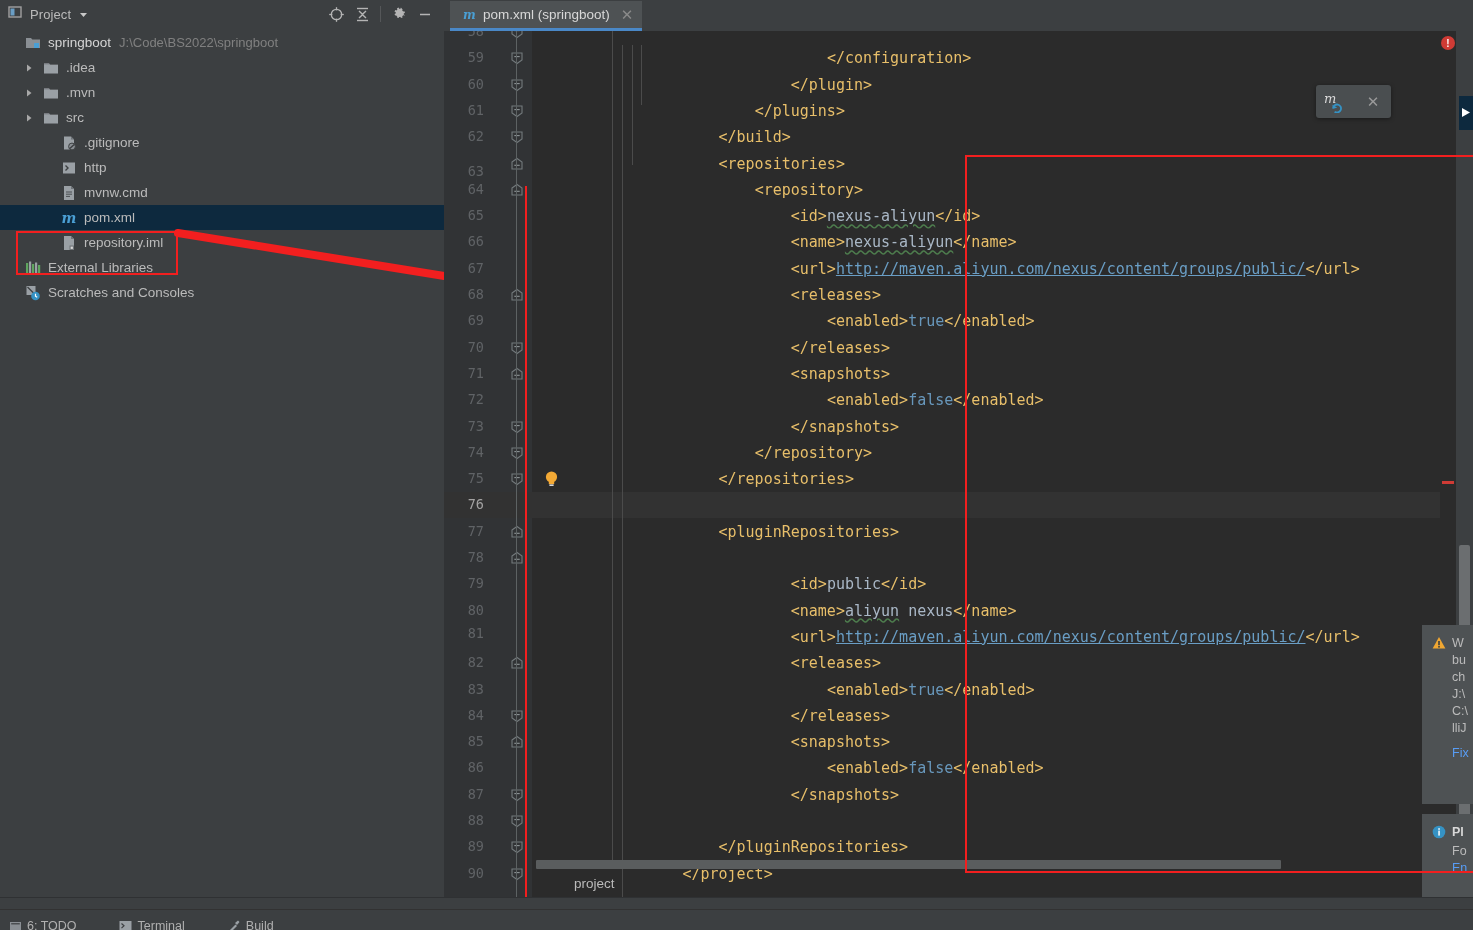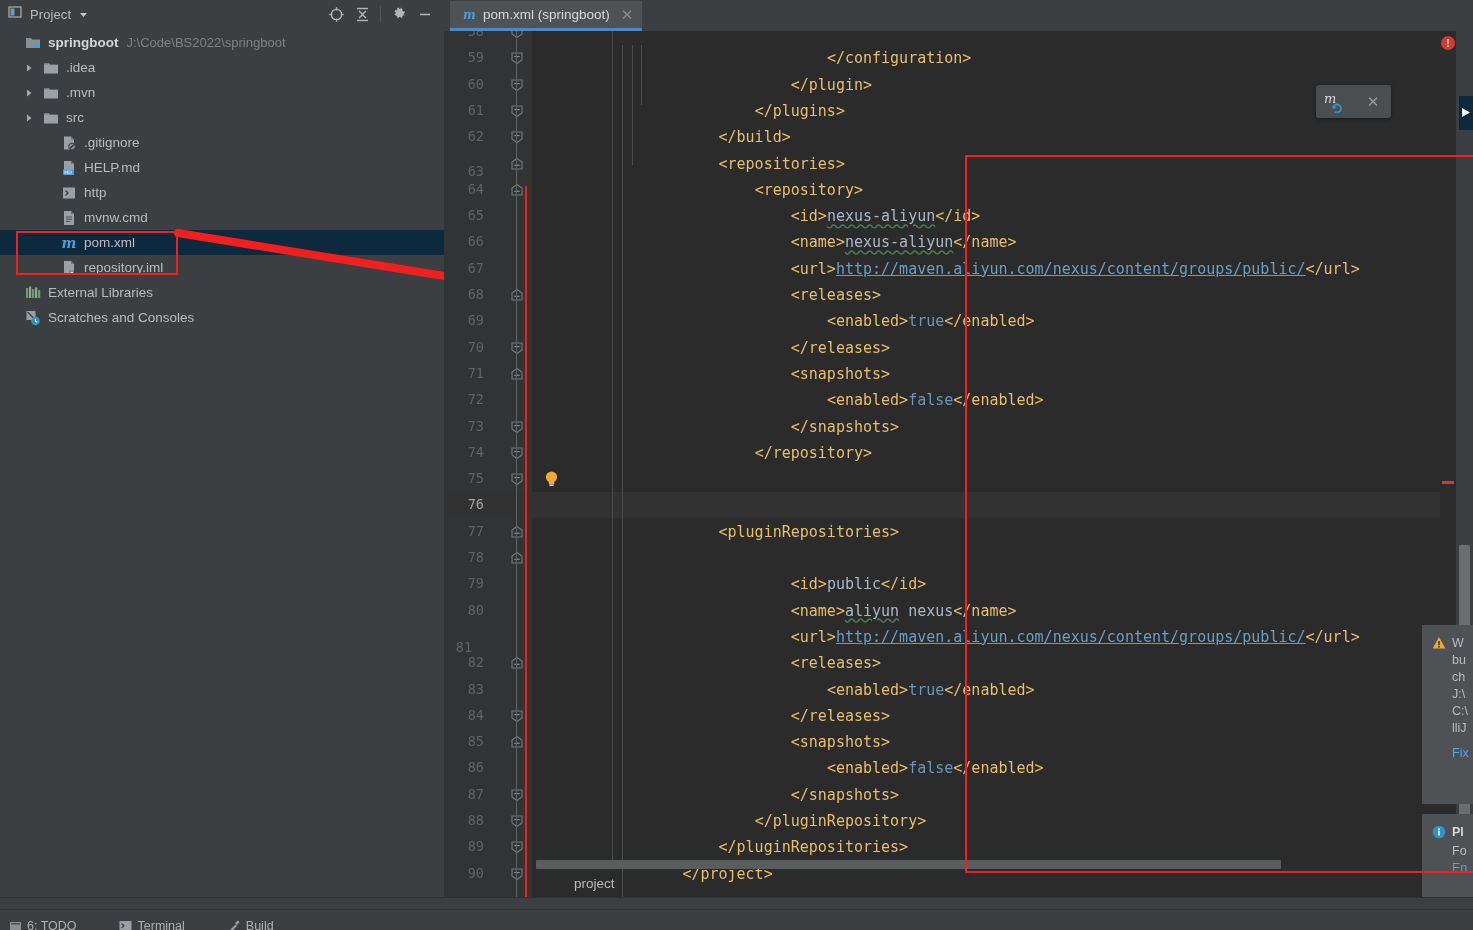--- a/index.html
+++ b/index.html
@@ -15,21 +15,21 @@
   .panel-header .spacer { flex:1; }
   .hdr-ico { width:26px; height:26px; display:flex; align-items:center; justify-content:center; }
   .vsep { width:1px; height:16px; background:#555759; margin:0 5px; }
 
   .tree { position:absolute; left:0; top:28px; right:0; bottom:0; background:#3c3f41; padding-top:2px; font-size:13.5px; }
   .trow { height:25px; display:flex; align-items:center; position:relative; white-space:nowrap; }
   .trow .arrow { width:22px; display:flex; align-items:center; justify-content:center; }
   .trow .ind { display:inline-block; }
   .trow .ico { width:22px; display:flex; align-items:center; justify-content:center; flex:0 0 22px; }
   .trow .lbl { color:#bbbbbb; padding-left:4px; }
-  .trow .lbl.bold { font-weight:bold; color:#d5d5d5; }
+  .trow .lbl.bold { font-weight:normal; color:#d5d5d5; }
   .trow .path { color:#808080; font-size:13px; padding-left:8px; }
   .trow.selected { background:#0d293e; }
 
   
   .editor-wrap { position:absolute; left:444px; top:0; right:0; bottom:33px; background:#2b2b2b; }
   .tabbar { position:absolute; left:0; top:0; right:0; height:31px; background:#3c3f41; }
   .tab { position:absolute; left:6px; top:1px; height:30px; background:#4e5254; display:flex; align-items:center; padding:0 6px 0 10px; border-bottom:3px solid #4a88c7; }
   .tab .tab-ico { width:18px; display:flex; align-items:center; justify-content:center; }
   .tab .tab-lbl { font-size:13.5px; color:#d8d8d8; padding:0 8px 0 5px; }
   .tab .tab-close { font-size:15px; color:#8a8a8a; padding:0 3px; line-height:1; }
@@ -223,33 +223,20 @@
               <circle cx="11" cy="11.5" r="3.4" fill="#8a8f94" stroke="#3c3f41" stroke-width="1"></circle>
               <line x1="8.8" y1="13.6" x2="13.2" y2="9.4" stroke="#3c3f41" stroke-width="1.4"></line>
             </svg>
           </span>
           <span class="lbl">.gitignore</span>
         </div>
         <div class="trow">
           <span class="ind" style="width: 36px;"></span>
           <span class="arrow"></span>
           <span class="ico">
-            <svg width="16" height="16" viewBox="0 0 16 16">
-              <path d="M3 1h7l3 3v11H3z" fill="#9aa0a5"></path>
-              <path d="M10 1l3 3h-3z" fill="#6f7478"></path>
-              <rect x="2" y="9.5" width="11" height="5.2" fill="#4a9fd4"></rect>
-              <text x="3.2" y="13.8" font-family="DejaVu Sans, sans-serif" font-size="4.6" fill="#ffffff">MD</text>
-            </svg>
-          </span>
-          <span class="lbl">HELP.md</span>
-        </div>
-        <div class="trow">
-          <span class="ind" style="width: 36px;"></span>
-          <span class="arrow"></span>
-          <span class="ico">
             <svg width="16" height="14" viewBox="0 0 16 14">
               <rect x="2" y="1.5" width="12" height="11" fill="#9aa0a5"></rect>
               <path d="M4.5 4.5 L7 7 L4.5 9.5" fill="none" stroke="#3c3f41" stroke-width="1.4"></path>
             </svg>
           </span>
           <span class="lbl">http</span>
         </div>
         <div class="trow">
           <span class="ind" style="width: 36px;"></span>
           <span class="arrow"></span>
@@ -417,21 +404,21 @@
               <path d="M2 5 L7 1.5 L12 5 V12 H2 Z" fill="none" stroke="#737a7c" stroke-width="1.1"></path>
               <line x1="4.3" y1="8.3" x2="9.7" y2="8.3" stroke="#8e9597" stroke-width="1.1"></line>
             </svg></div>
           <div class="lineno" style="top: 518px;">78</div>
           <div class="foldmark" style="top: 520px;"><svg width="14" height="14" viewBox="0 0 14 14">
               <path d="M2 5 L7 1.5 L12 5 V12 H2 Z" fill="none" stroke="#737a7c" stroke-width="1.1"></path>
               <line x1="4.3" y1="8.3" x2="9.7" y2="8.3" stroke="#8e9597" stroke-width="1.1"></line>
             </svg></div>
           <div class="lineno" style="top: 544.3px;">79</div>
           <div class="lineno" style="top: 570.6px;">80</div>
-          <div class="lineno" style="top: 608px; text-align: center;">81</div>
+          <div class="lineno" style="top: 594px;">81</div>
           <div class="lineno" style="top: 623.2px;">82</div>
           <div class="foldmark" style="top: 625.2px;"><svg width="14" height="14" viewBox="0 0 14 14">
               <path d="M2 5 L7 1.5 L12 5 V12 H2 Z" fill="none" stroke="#737a7c" stroke-width="1.1"></path>
               <line x1="4.3" y1="8.3" x2="9.7" y2="8.3" stroke="#8e9597" stroke-width="1.1"></line>
             </svg></div>
           <div class="lineno" style="top: 649.5px;">83</div>
           <div class="lineno" style="top: 675.8px;">84</div>
           <div class="foldmark" style="top: 677.8px;"><svg width="14" height="14" viewBox="0 0 14 14">
               <path d="M2 2 H12 V9 L7 12.5 L2 9 Z" fill="none" stroke="#737a7c" stroke-width="1.1"></path>
               <line x1="4.3" y1="5.6" x2="9.7" y2="5.6" stroke="#8e9597" stroke-width="1.1"></line>
@@ -474,33 +461,33 @@
           <div class="cl" style="top: 172.1px;"><span style="padding-left:42px;">                        <span class="t">&lt;id&gt;</span><span class="val wavy">nexus-aliyun</span><span class="t">&lt;/id&gt;</span></span></div>
           <div class="cl" style="top: 198.4px;"><span style="padding-left:42px;">                        <span class="t">&lt;name&gt;</span><span class="val wavy">nexus-aliyun</span><span class="t">&lt;/name&gt;</span></span></div>
           <div class="cl" style="top: 224.7px;"><span style="padding-left:42px;">                        <span class="t">&lt;url&gt;</span><span class="url">http://maven.aliyun.com/nexus/content/groups/public/</span><span class="t">&lt;/url&gt;</span></span></div>
           <div class="cl" style="top: 251px;"><span style="padding-left:42px;">                        <span class="t">&lt;releases&gt;</span></span></div>
           <div class="cl" style="top: 277.3px;"><span style="padding-left:42px;">                            <span class="t">&lt;enabled&gt;</span><span class="num">true</span><span class="t">&lt;/enabled&gt;</span></span></div>
           <div class="cl" style="top: 303.6px;"><span style="padding-left:42px;">                        <span class="t">&lt;/releases&gt;</span></span></div>
           <div class="cl" style="top: 329.9px;"><span style="padding-left:42px;">                        <span class="t">&lt;snapshots&gt;</span></span></div>
           <div class="cl" style="top: 356.2px;"><span style="padding-left:42px;">                            <span class="t">&lt;enabled&gt;</span><span class="num">false</span><span class="t">&lt;/enabled&gt;</span></span></div>
           <div class="cl" style="top: 382.5px;"><span style="padding-left:42px;">                        <span class="t">&lt;/snapshots&gt;</span></span></div>
           <div class="cl" style="top: 408.8px;"><span style="padding-left:42px;">                    <span class="t">&lt;/repository&gt;</span></span></div>
+          <div class="cl" style="top: 435.1px;"><span style="padding-left:42px;">                <span class="t">&lt;/repositories&gt;</span></span></div>
           <div class="caret-row" style="top: 461.4px;"></div>
           <div class="cl" style="top: 461.4px;"><span style="padding-left:42px;"></span></div>
           <div class="cl" style="top: 487.7px;"><span style="padding-left:42px;">                <span class="t">&lt;pluginRepositories&gt;</span></span></div>
           <div class="cl" style="top: 540.3px;"><span style="padding-left:42px;">                        <span class="t">&lt;id&gt;</span><span class="val">public</span><span class="t">&lt;/id&gt;</span></span></div>
           <div class="cl" style="top: 566.6px;"><span style="padding-left:42px;">                        <span class="t">&lt;name&gt;</span><span class="val wavy">aliyun</span><span class="val"> nexus</span><span class="t">&lt;/name&gt;</span></span></div>
           <div class="cl" style="top: 592.9px;"><span style="padding-left:42px;">                        <span class="t">&lt;url&gt;</span><span class="url">http://maven.aliyun.com/nexus/content/groups/public/</span><span class="t">&lt;/url&gt;</span></span></div>
           <div class="cl" style="top: 619.2px;"><span style="padding-left:42px;">                        <span class="t">&lt;releases&gt;</span></span></div>
           <div class="cl" style="top: 645.5px;"><span style="padding-left:42px;">                            <span class="t">&lt;enabled&gt;</span><span class="num">true</span><span class="t">&lt;/enabled&gt;</span></span></div>
           <div class="cl" style="top: 671.8px;"><span style="padding-left:42px;">                        <span class="t">&lt;/releases&gt;</span></span></div>
           <div class="cl" style="top: 698.1px;"><span style="padding-left:42px;">                        <span class="t">&lt;snapshots&gt;</span></span></div>
           <div class="cl" style="top: 724.4px;"><span style="padding-left:42px;">                            <span class="t">&lt;enabled&gt;</span><span class="num">false</span><span class="t">&lt;/enabled&gt;</span></span></div>
           <div class="cl" style="top: 750.7px;"><span style="padding-left:42px;">                        <span class="t">&lt;/snapshots&gt;</span></span></div>
-          <div class="cl" style="top: 777px;"><span style="padding-left:42px;">                    <span class="t">&lt;/pluginRepository&gt;</span></span></div>
           <div class="cl" style="top: 803.3px;"><span style="padding-left:42px;">                <span class="t">&lt;/pluginRepositories&gt;</span></span></div>
           <div class="cl" style="top: 829.6px;"><span style="padding-left:42px;">            <span class="t">&lt;/project&gt;</span></span></div>
           <div class="indentguide" style="left: 80.48px; top: 0px; height: 880px;"></div>
           <div class="indentguide" style="left: 90.1px; top: 14px; height: 858px;"></div>
           <div class="indentguide" style="left: 99.72px; top: 14px; height: 120px;"></div>
           <div class="indentguide" style="left: 109.34px; top: 14px; height: 60px;"></div>
           <div class="bulb" style="left: 12px; top: 439.1px;"><svg width="15" height="19" viewBox="0 0 15 19">
               <circle cx="7.5" cy="7" r="5.6" fill="#f3a935"></circle>
               <rect x="4.8" y="12" width="5.4" height="2.1" fill="#f3a935"></rect>
               <rect x="5.4" y="14.4" width="4.2" height="1.6" fill="#d8d8d8"></rect>

